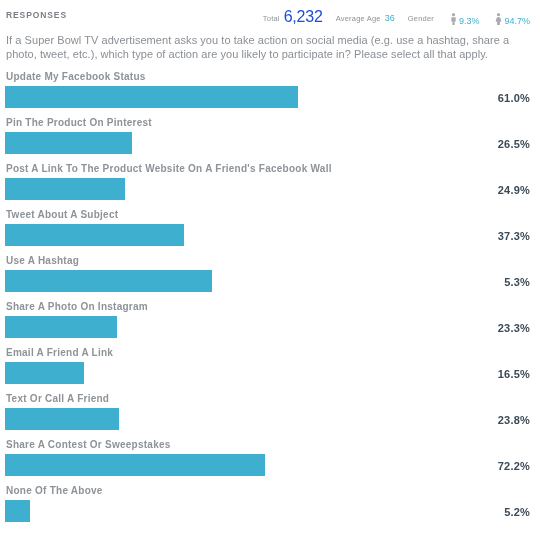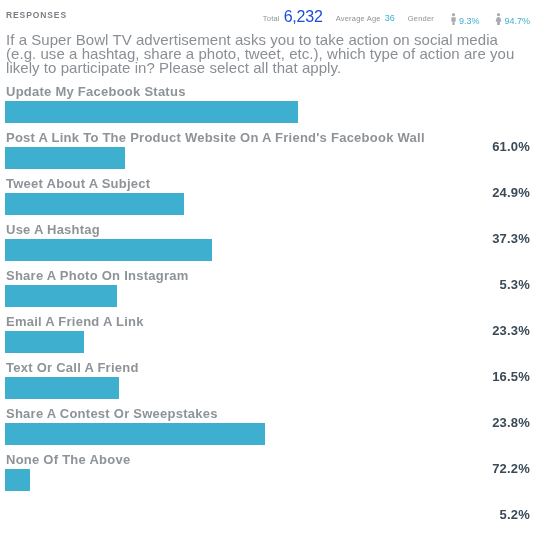--- a/index.html
+++ b/index.html
@@ -88,38 +88,38 @@
     height: 12px;
     position: relative;
     top: 1px;
     flex: none;
   }
   .person-icon svg { display: block; }
 
   
   .question {
     padding: 3px 25px 0 6px;
-    font-size: 15px;
+    font-size: 11px;
     line-height: 14.2px;
     color: #8a8f95;
     letter-spacing: 0.05px;
   }
 
   
   .chart {
     padding: 11px 0 0 0;
     margin: 0;
   }
   .bar-row {
     position: relative;
     height: 46px;
     padding: 0;
   }
   .bar-label {
-    font-size: 13px;
+    font-size: 10px;
     font-weight: bold;
     color: #8e9398;
     letter-spacing: 0.25px;
     line-height: 10px;
     padding: 0 0 0 6px;
     white-space: nowrap;
   }
   .bar-track {
     position: relative;
     height: 22px;
@@ -129,26 +129,25 @@
     position: absolute;
     left: 5px;
     top: 0;
     height: 22px;
     background: #3FAFD0;
   }
   .bar-pct {
     position: absolute;
     right: 10px;
     top: 6px;
-    font-size: 13px;
+    font-size: 11px;
     font-weight: bold;
     color: #3b4a57;
     letter-spacing: 0.2px;
     white-space: nowrap;
-    margin-top: 32px;
   }
 </style>
 </head>
 <body>
 
 <div class="page">
 
   <div class="header">
     <div class="responses-title">RESPONSES</div>
 
@@ -195,20 +194,27 @@
 
   <div class="chart" id="chart">
       <div class="bar-row">
         <div class="bar-label">Update My Facebook Status</div>
         <div class="bar-track">
           <div class="bar-fill" style="width: 292.8px; background: rgb(63, 175, 208);"></div>
           <div class="bar-pct">61.0%</div>
         </div>
       </div>
       <div class="bar-row">
+        <div class="bar-label">Pin The Product On Pinterest</div>
+        <div class="bar-track">
+          <div class="bar-fill" style="width: 127.2px; background: rgb(63, 175, 208);"></div>
+          <div class="bar-pct">26.5%</div>
+        </div>
+      </div>
+      <div class="bar-row">
         <div class="bar-label">Post A Link To The Product Website On A Friend's Facebook Wall</div>
         <div class="bar-track">
           <div class="bar-fill" style="width: 119.5px; background: rgb(63, 175, 208);"></div>
           <div class="bar-pct">24.9%</div>
         </div>
       </div>
       <div class="bar-row">
         <div class="bar-label">Tweet About A Subject</div>
         <div class="bar-track">
           <div class="bar-fill" style="width: 179px; background: rgb(63, 175, 208);"></div>

